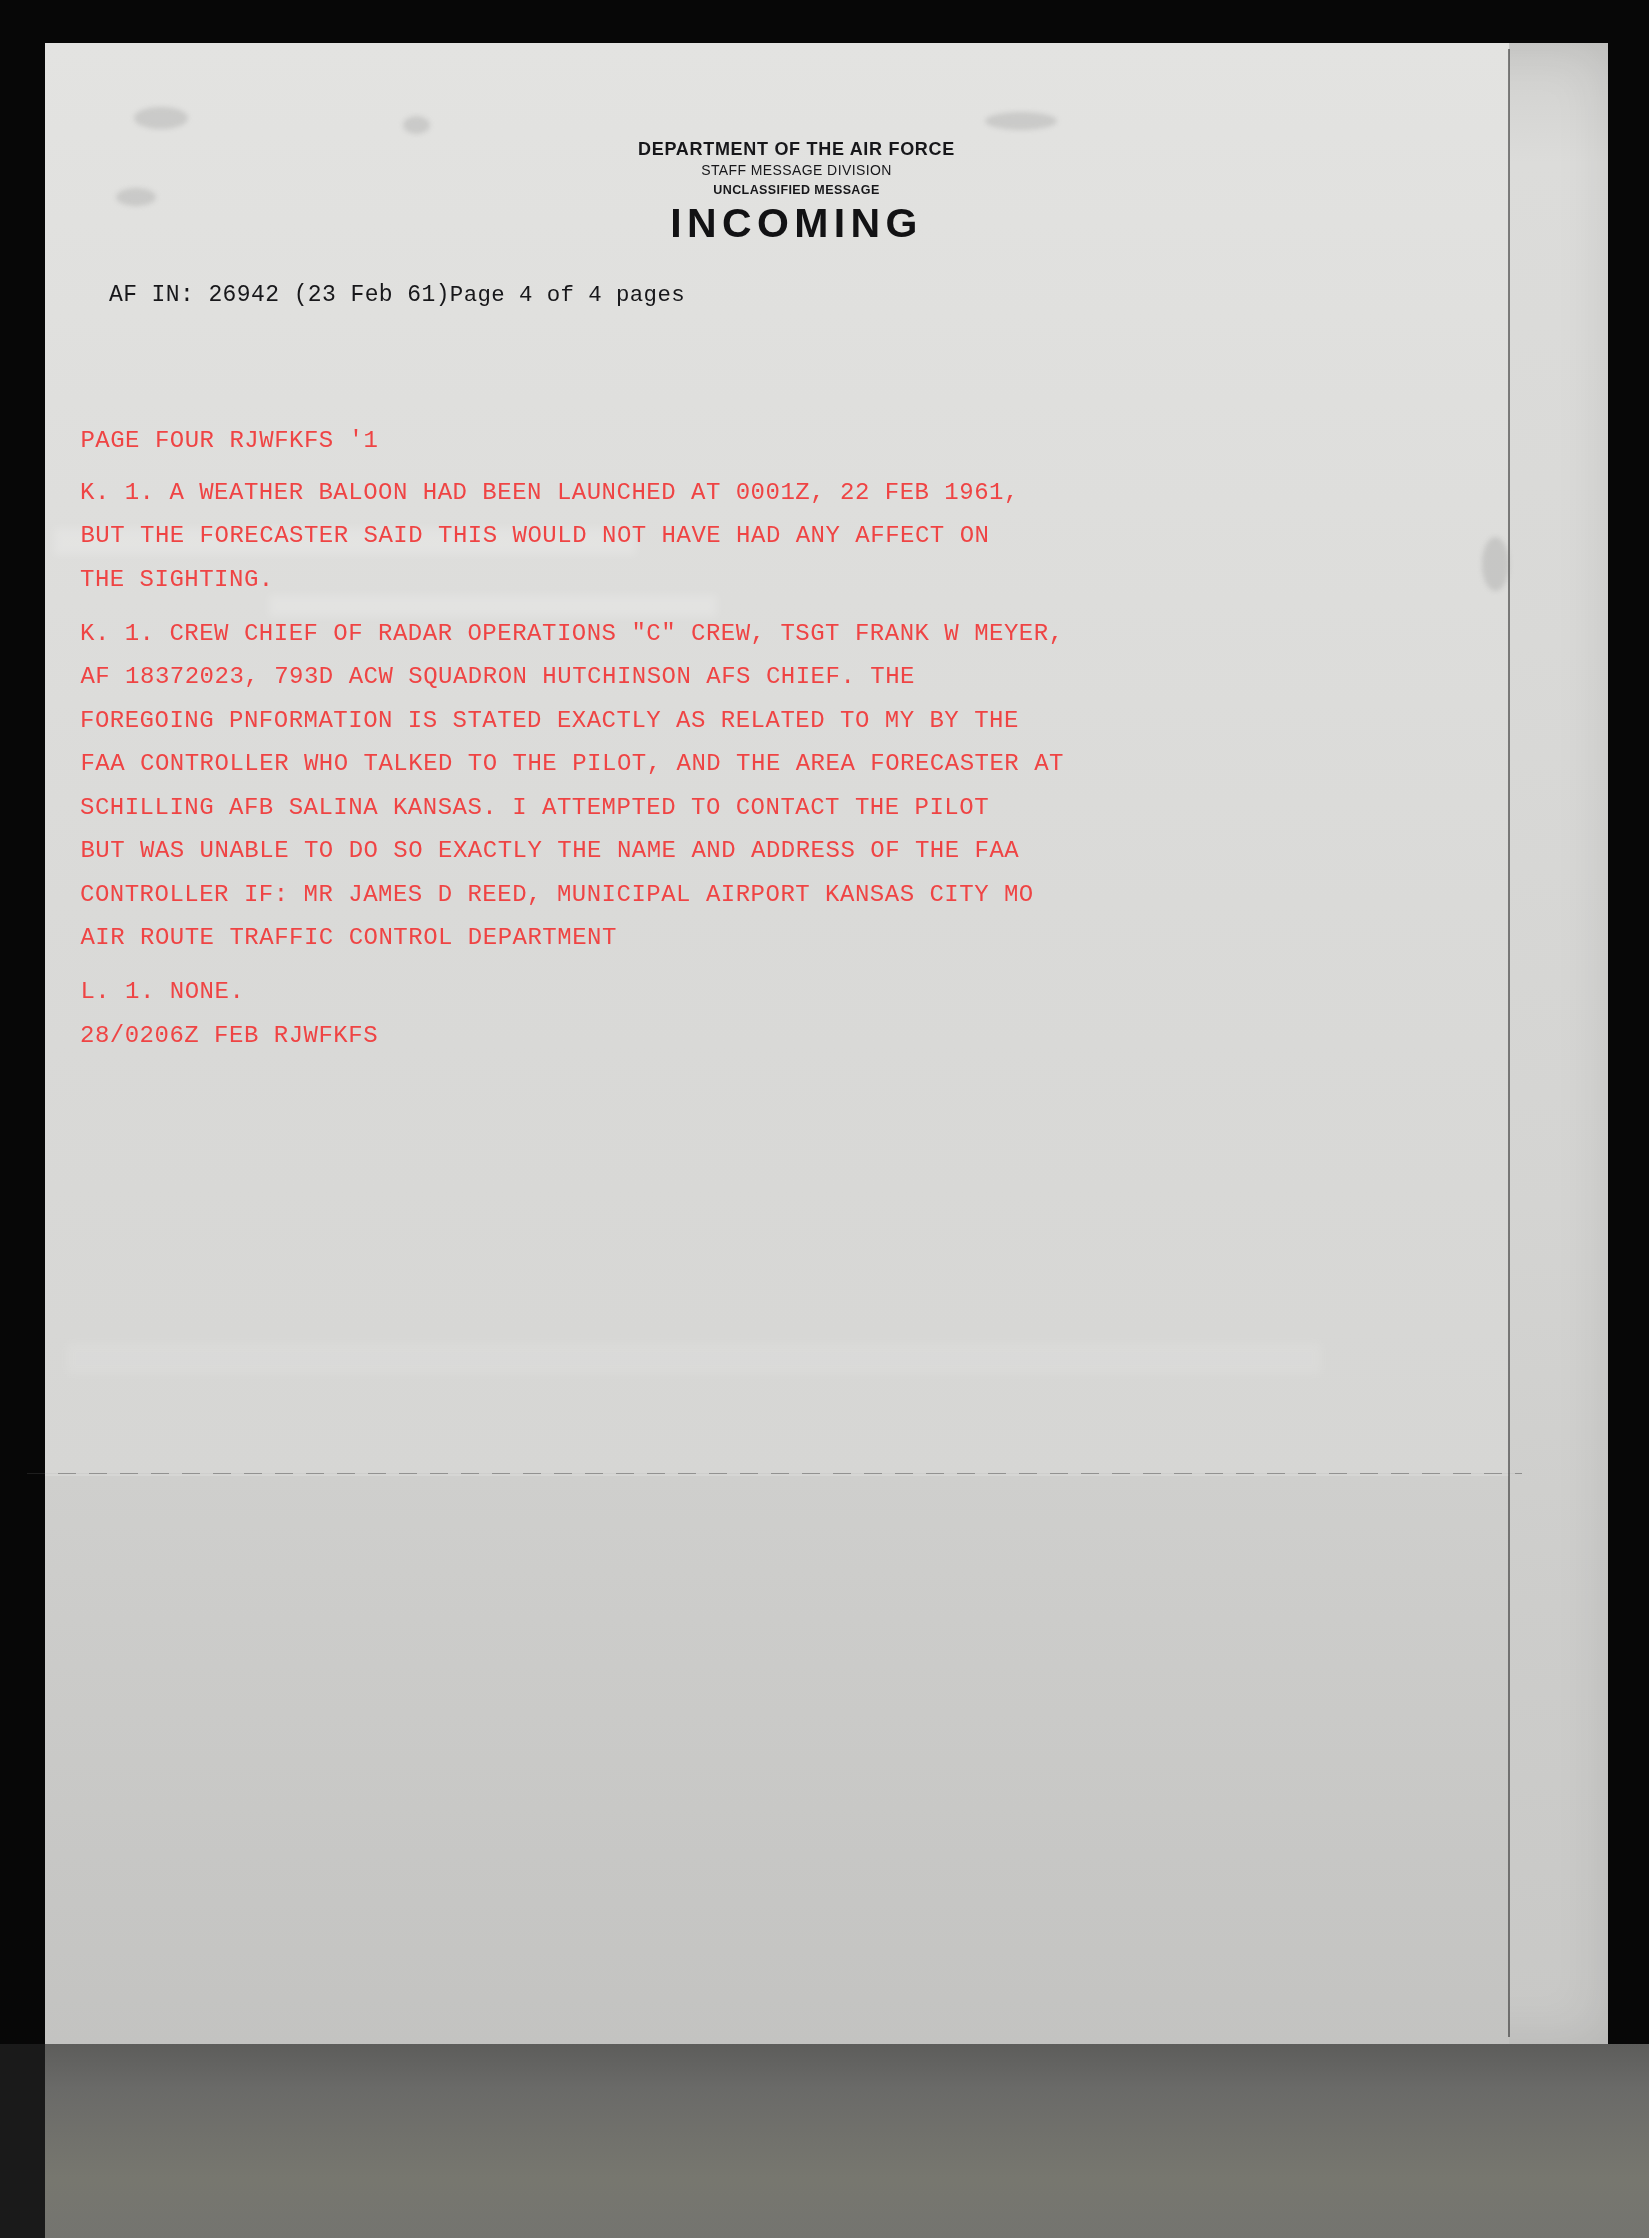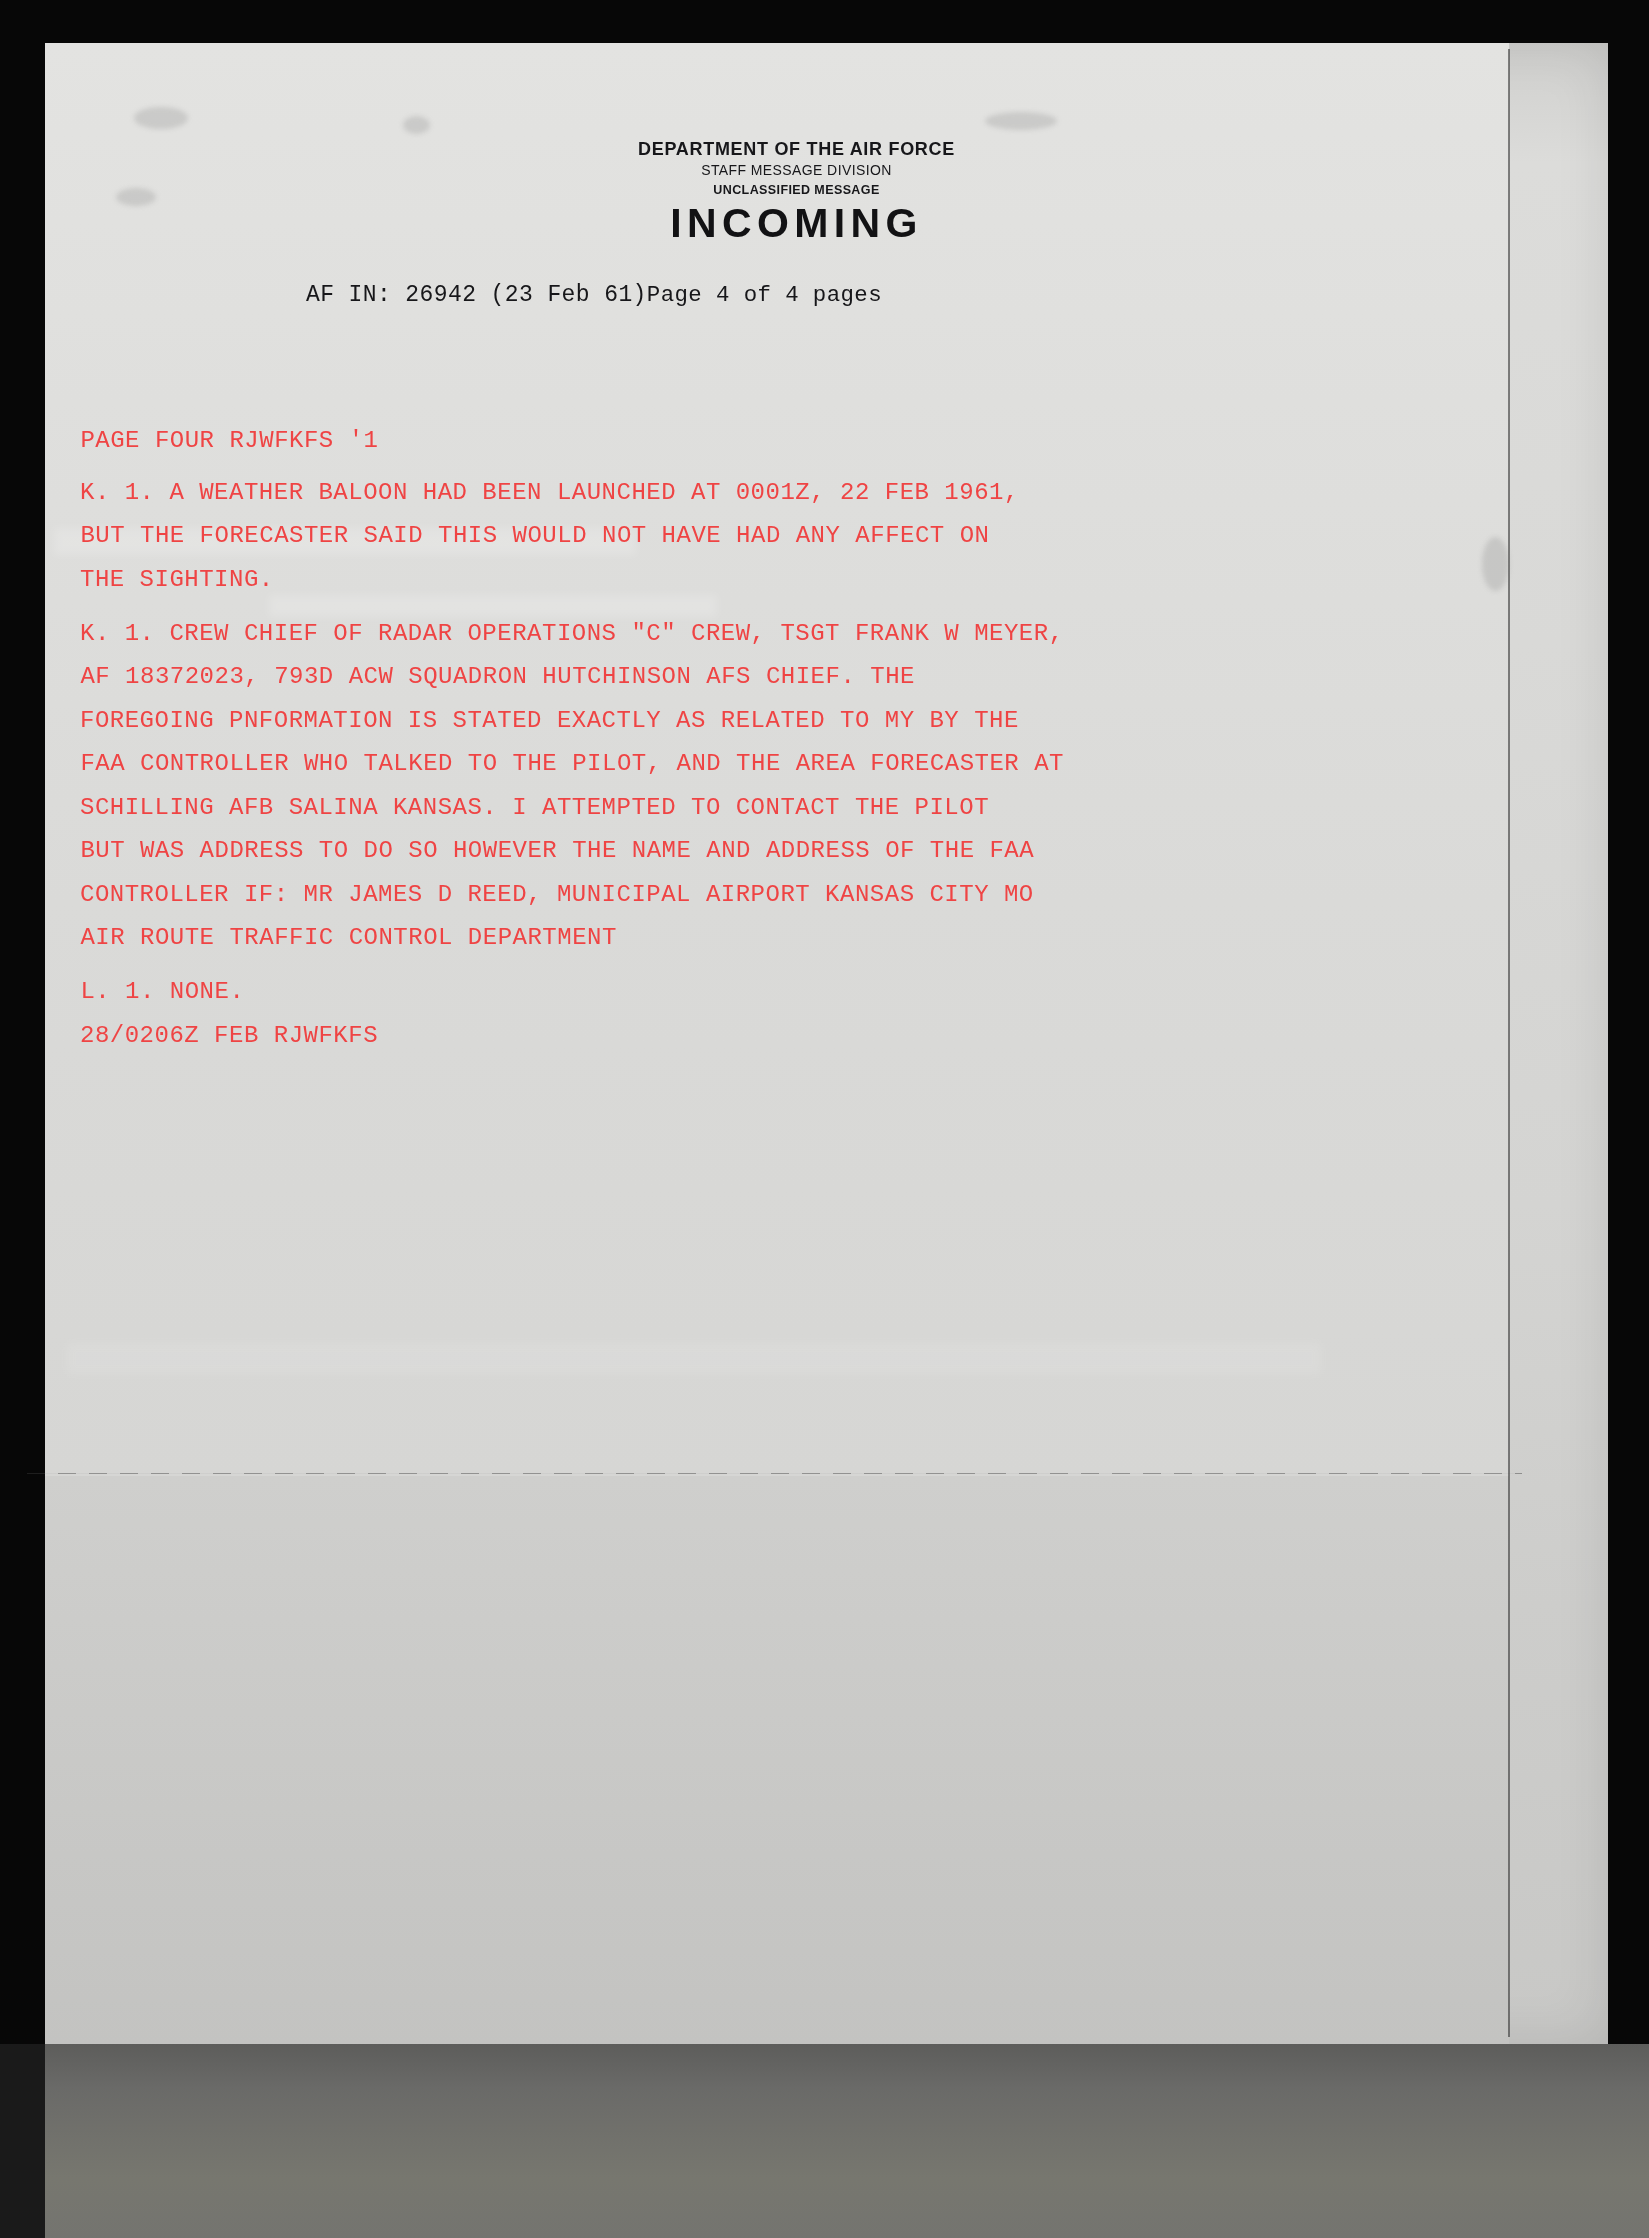--- a/index.html
+++ b/index.html
@@ -140,25 +140,25 @@
     margin-top: 4.5px;
     font-size: 41px;
     font-weight: bold;
     letter-spacing: 5.4px;
     line-height: 39px;
     color: #121214;
   }
 
   .meta-row {
     position: absolute;
-    left: 137px;
+    left: 109px;
     top: 282px;
     width: 1254px;
     display: flex;
-    justify-content: center;
+    justify-content: flex-start;
     align-items: baseline;
     color: #17171a;
   }
   .meta-left {
     font-family: "Liberation Mono", monospace;
     font-size: 23px;
     letter-spacing: 0.4px;
   }
   .meta-right {
     font-family: "Liberation Mono", monospace;
@@ -230,21 +230,21 @@
     <div class="body-line line-ident">PAGE FOUR RJWFKFS '1</div>
     <div class="body-line">K. 1. A WEATHER BALOON HAD BEEN LAUNCHED AT 0001Z, 22 FEB 1961,</div>
     <div class="body-line">BUT THE FORECASTER SAID THIS WOULD NOT HAVE HAD ANY AFFECT ON</div>
     <div class="body-line">THE SIGHTING.</div>
     <div class="para-gap"></div>
     <div class="body-line">K. 1. CREW CHIEF OF RADAR OPERATIONS "C" CREW, TSGT FRANK W MEYER,</div>
     <div class="body-line">AF 18372023, 793D ACW SQUADRON HUTCHINSON AFS CHIEF. THE</div>
     <div class="body-line">FOREGOING PNFORMATION IS STATED EXACTLY AS RELATED TO MY BY THE</div>
     <div class="body-line">FAA CONTROLLER WHO TALKED TO THE PILOT, AND THE AREA FORECASTER AT</div>
     <div class="body-line">SCHILLING AFB SALINA KANSAS. I ATTEMPTED TO CONTACT THE PILOT</div>
-    <div class="body-line">BUT WAS ADDRESS TO DO SO HOWEVER THE NAME AND ADDRESS OF THE FAA</div>
+    <div class="body-line">BUT WAS UNABLE TO DO SO EXACTLY THE NAME AND ADDRESS OF THE FAA</div>
     <div class="body-line">CONTROLLER IF: MR JAMES D REED, MUNICIPAL AIRPORT KANSAS CITY MO</div>
     <div class="body-line">AIR ROUTE TRAFFIC CONTROL DEPARTMENT</div>
     <div class="para-gap"></div>
     <div class="body-line">L. 1. NONE.</div>
     <div class="body-line">28/0206Z FEB RJWFKFS</div>
   </div>
 
 </div>
 
 

